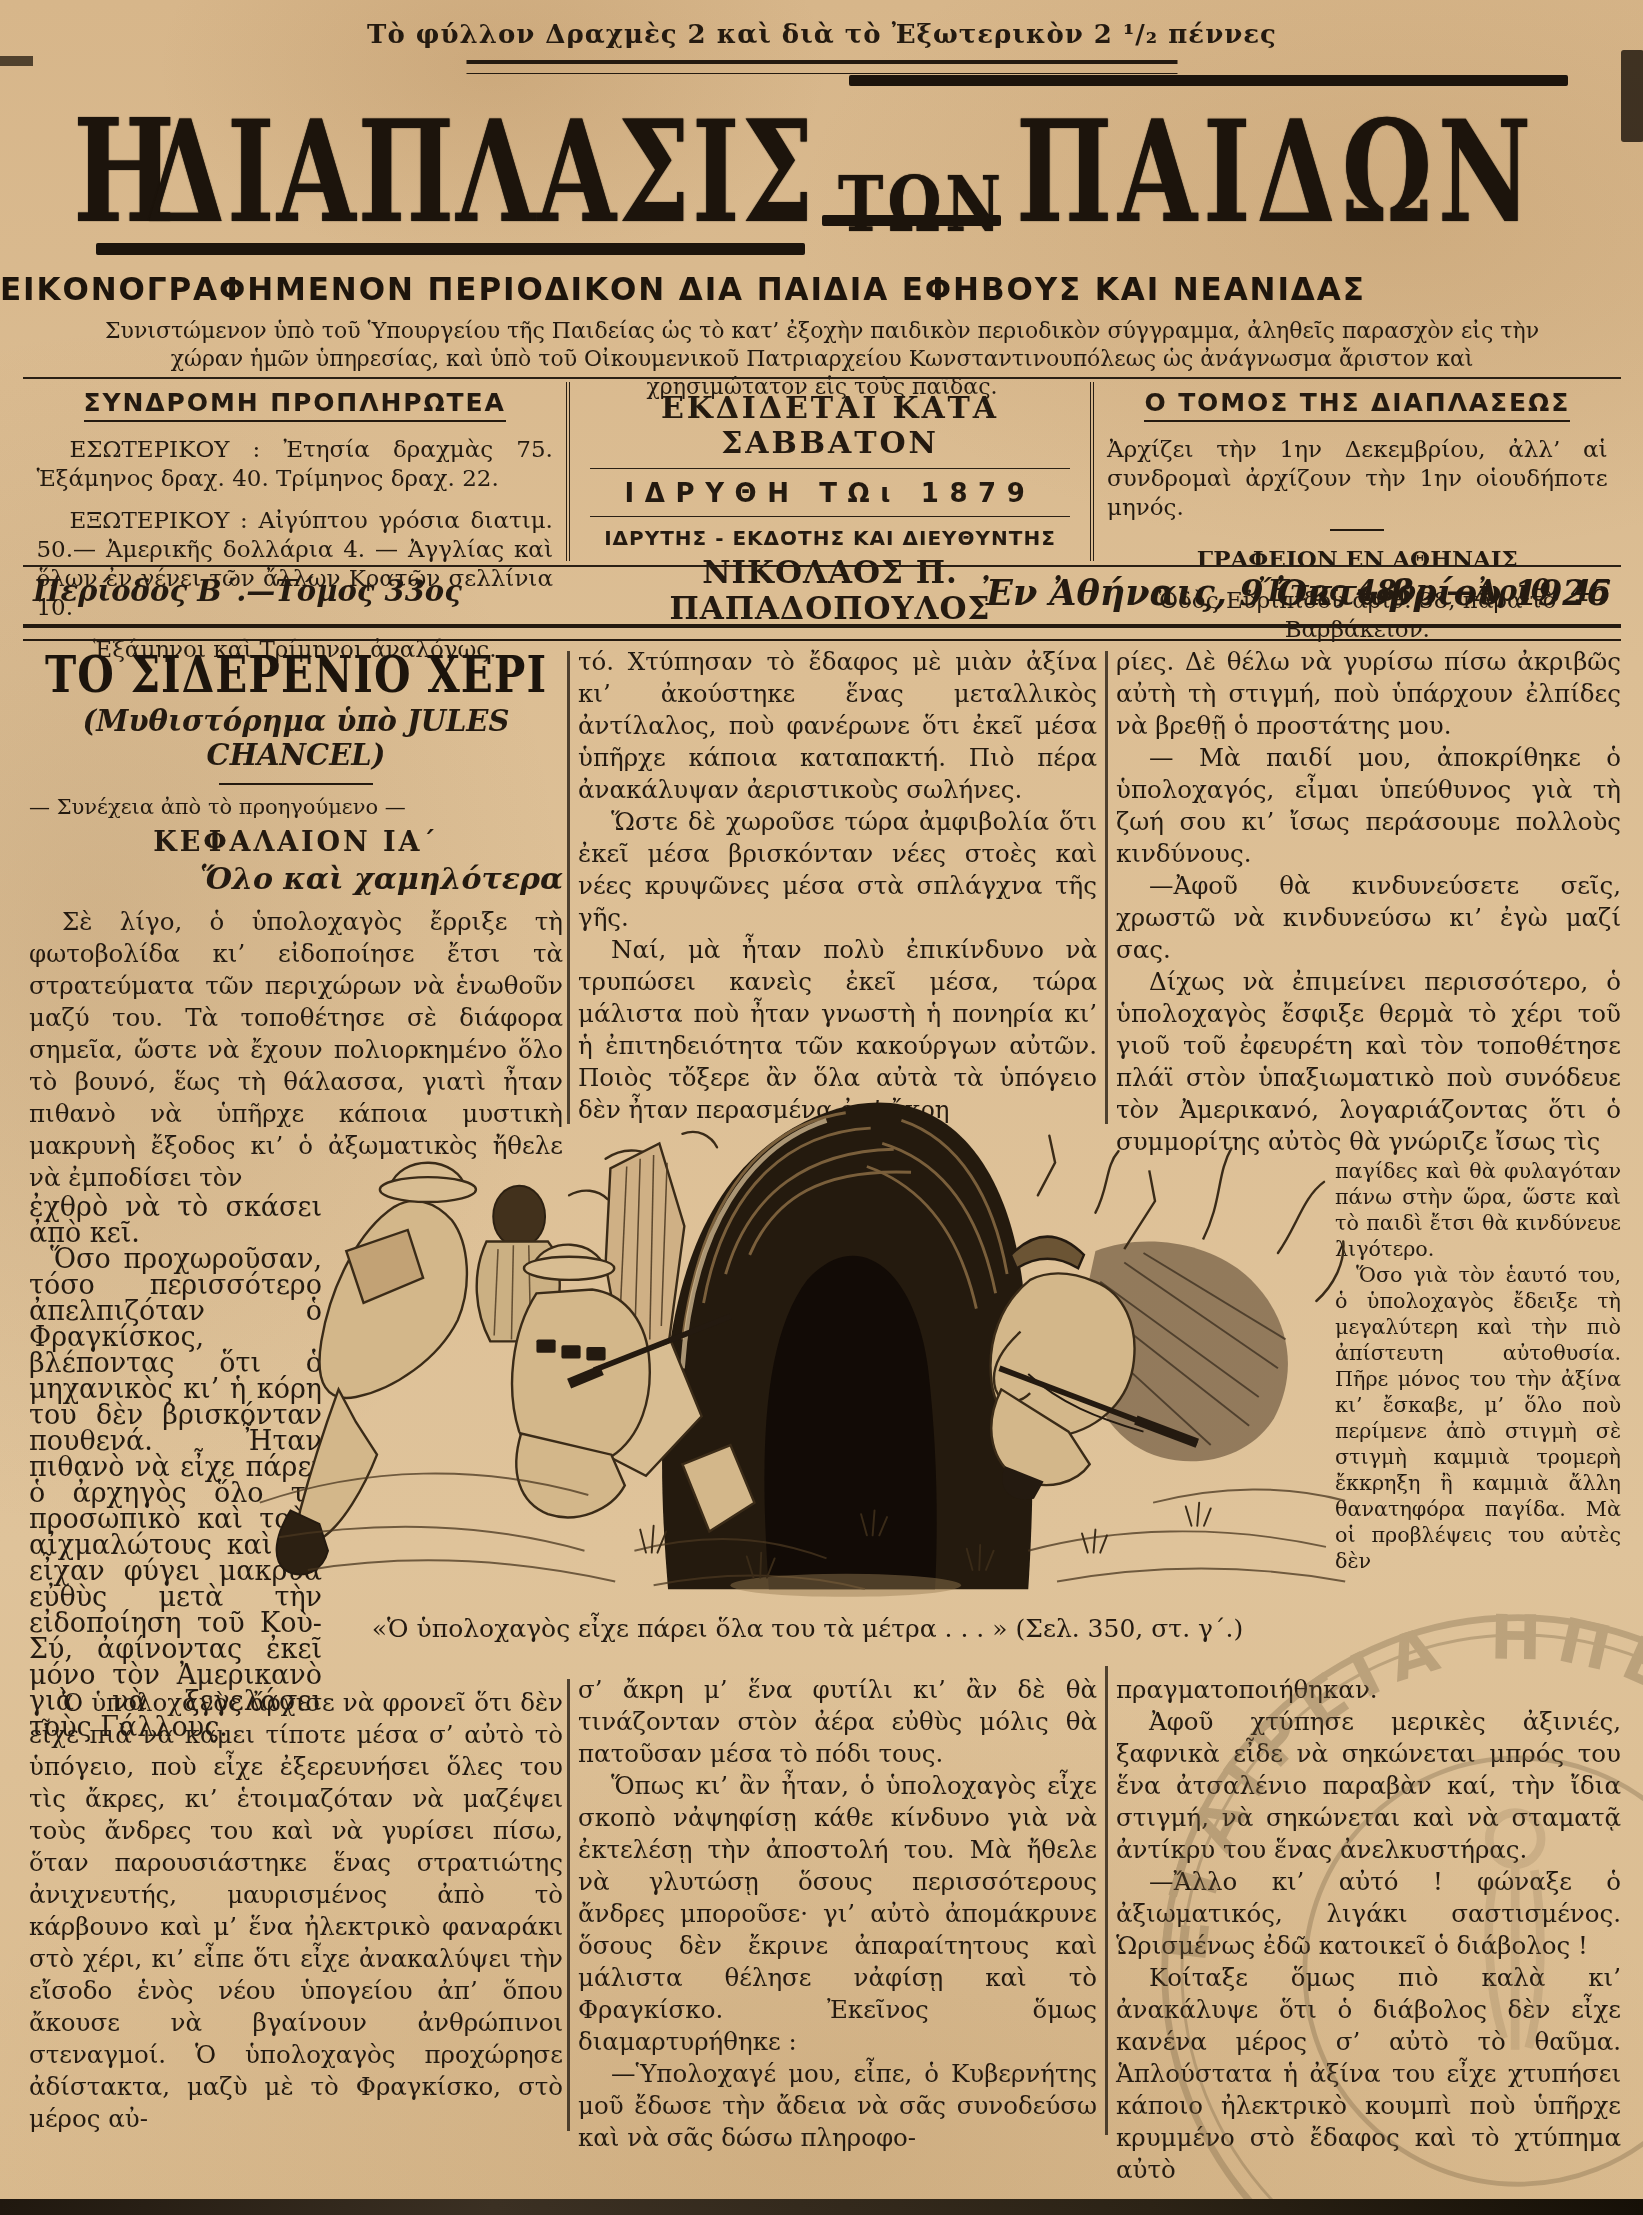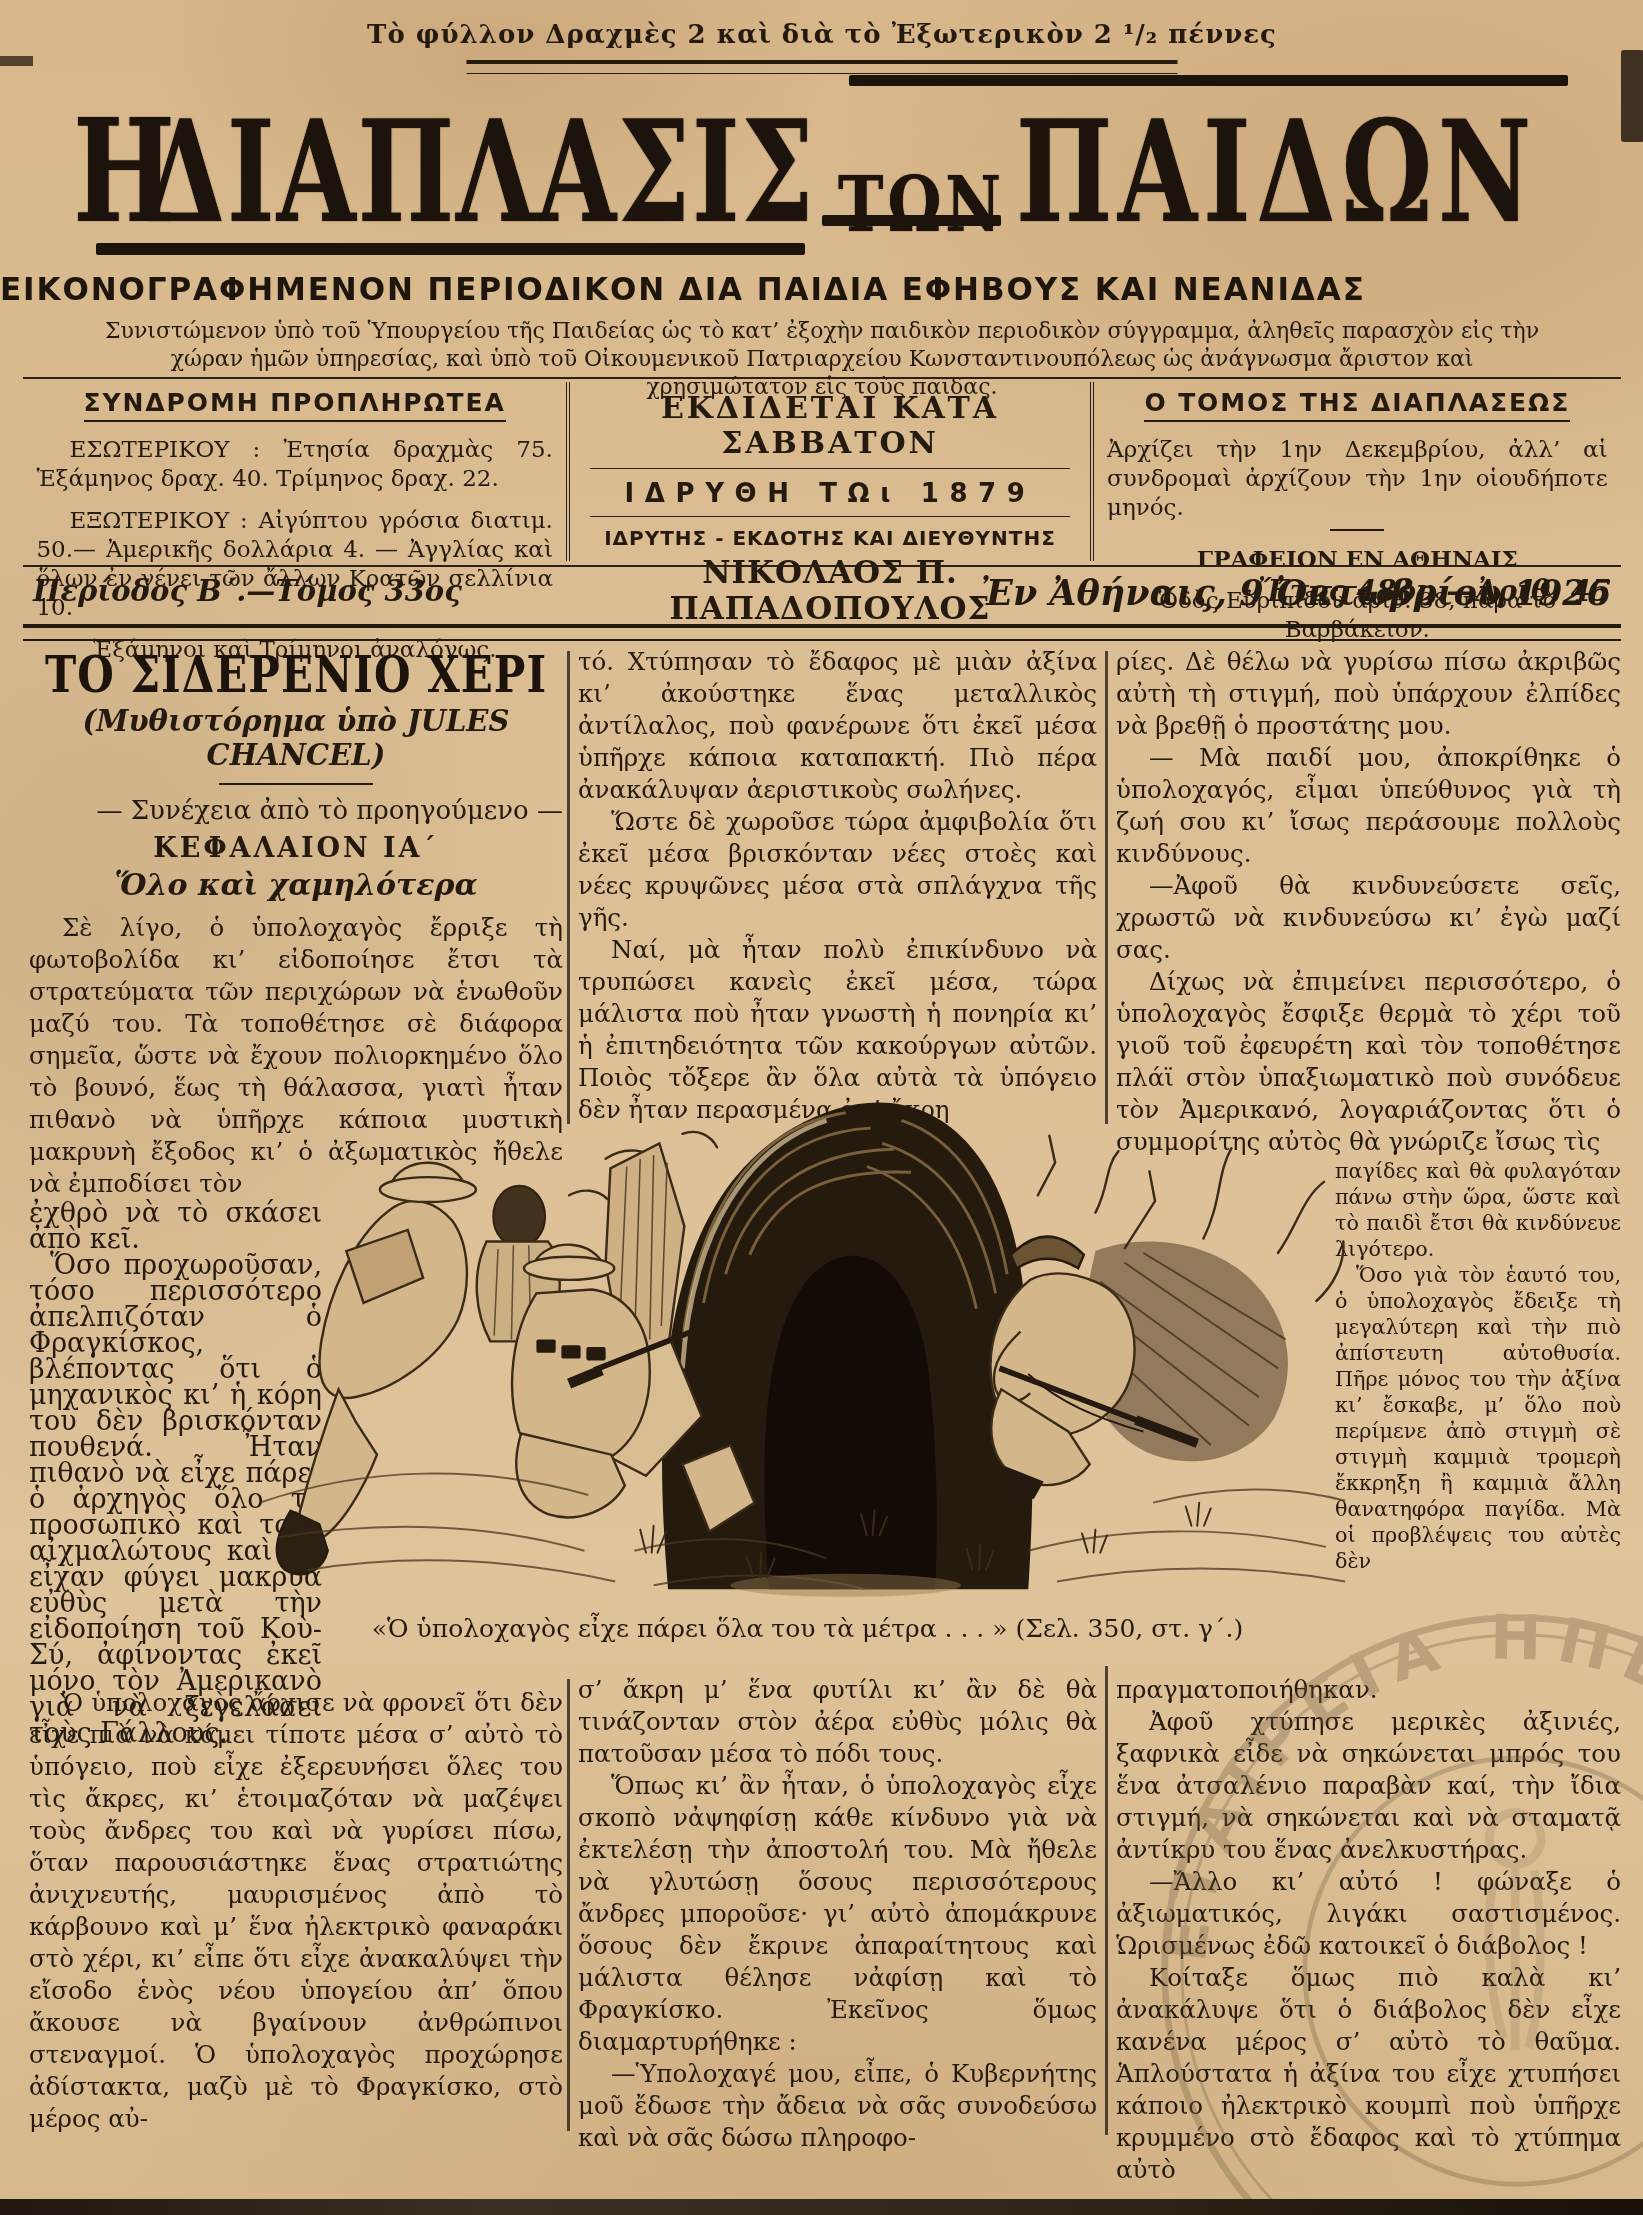--- a/index.html
+++ b/index.html
@@ -69,23 +69,23 @@
   .c1top{left:29px; top:646px; width:534px;}
   .c2top{left:578px; top:646px; width:519px;}
   .c3top{left:1116px; top:646px; width:505px;}
   .c1bot{left:29px;  top:1687px; width:534px;}
   .c2bot{left:578px; top:1674px; width:519px;}
   .c3bot{left:1116px; top:1674px; width:505px;}
   .art-title{font-size:42px; font-weight:bold; text-align:center; letter-spacing:1px;
     transform:scaleY(1.22); transform-origin:center top; line-height:48px; color:#1c140c;}
   .art-byline{font-size:29px; font-weight:bold; font-style:italic; text-align:center; margin-top:9.6px;}
   .title-rule{width:154px; border-top:2.9px solid #241a10; margin:11.5px auto 9.6px auto;}
-  .art-note{font-size:26px; text-align:right;}
+  .art-note{font-size:21px; text-align:left;}
   .art-chapter{font-size:27px; font-weight:bold; text-align:center; letter-spacing:2.9px; margin-top:7.7px;}
-  .art-chapter-title{font-size:30px; font-weight:bold; font-style:italic; text-align:center; margin:3.8px 0 9.6px 0;}
+  .art-chapter-title{font-size:30px; font-weight:bold; font-style:italic; text-align:right; margin:3.8px 0 9.6px 0;}
   .wrap-narrow-left{width:293px;}
   .wrap-narrow-left p{font-size:27px; line-height:26px;}
   .wrap-narrow-right{width:286px; margin-left:auto;}
   .wrap-narrow-right p{font-size:20.7px; line-height:26px;}
   .ind-sm{text-indent:21px;}
   .vrule{position:absolute; width:2.9px; background:rgba(42,32,21,.8);}
   .v1a{left:567px; top:651px; height:473px;}
   .v1b{left:567px; top:1679px; height:452px;}
   .v2a{left:1105px; top:651px; height:473px;}
   .v2b{left:1105px; top:1666px; height:469px;}

